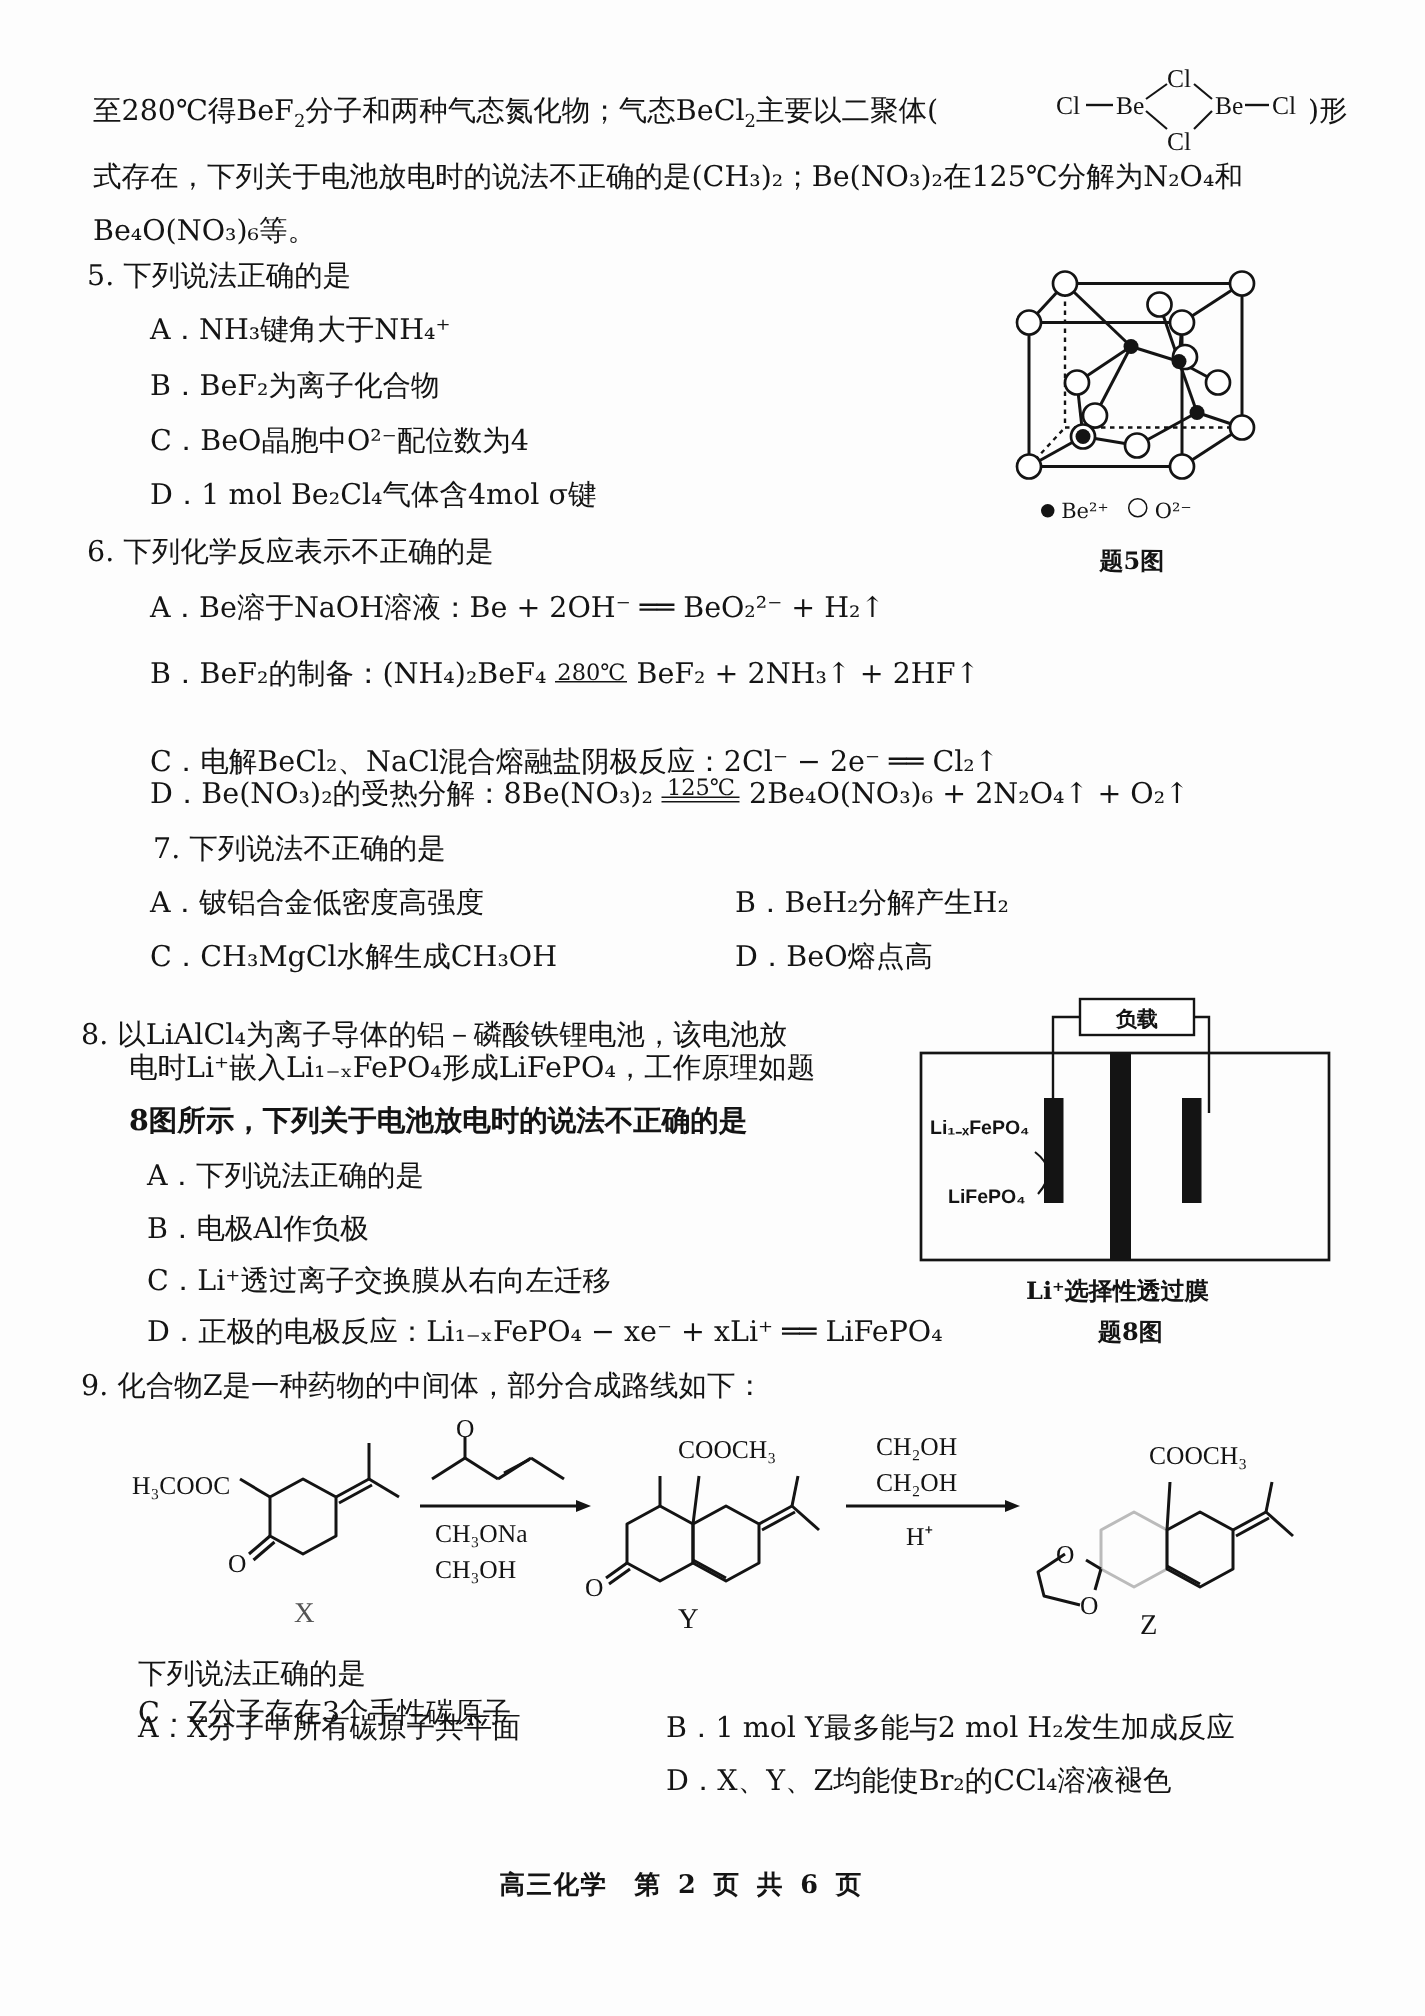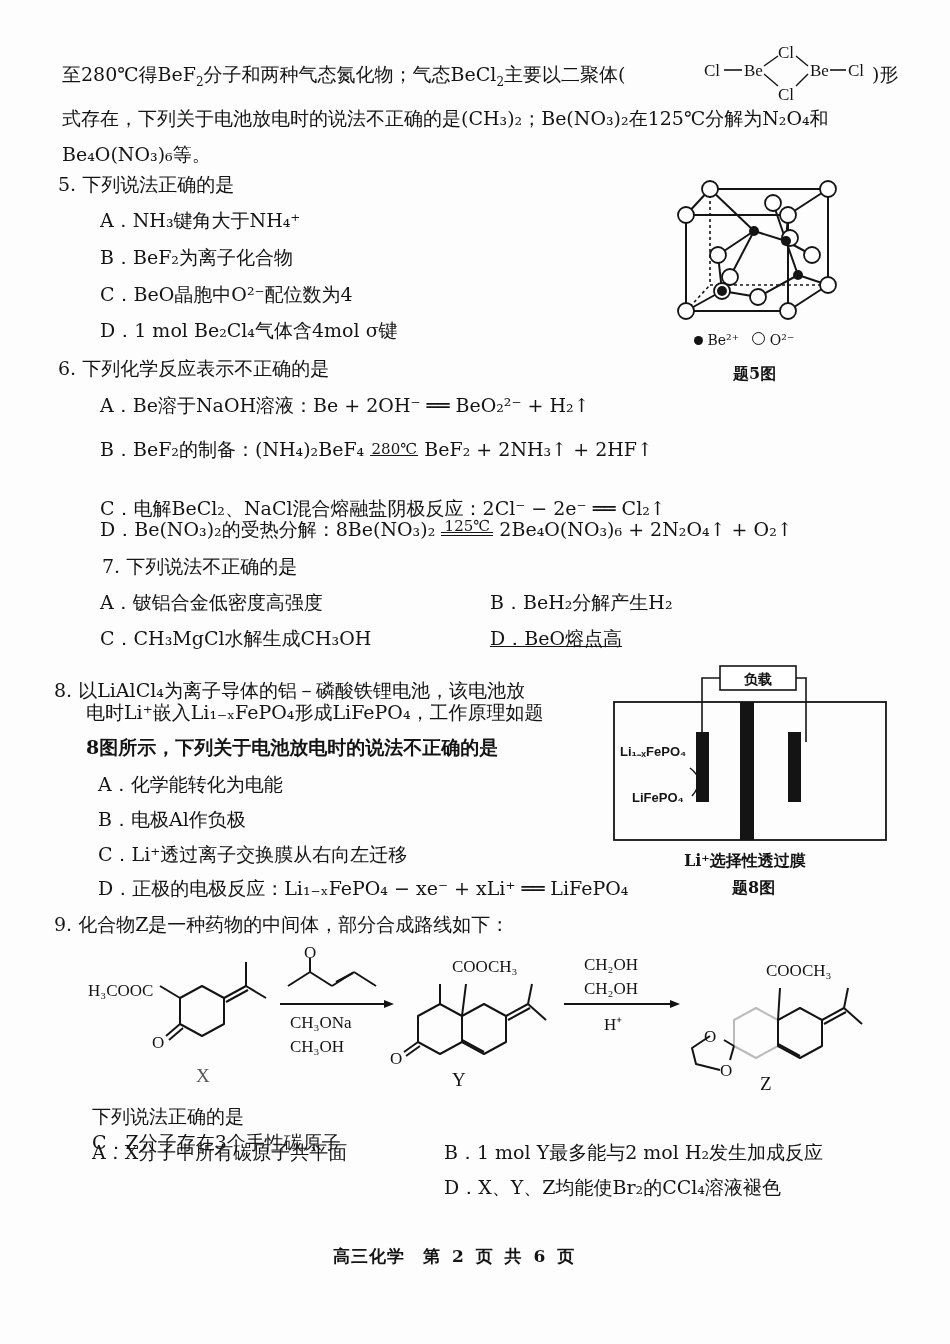--- a/index.html
+++ b/index.html
@@ -130,26 +130,26 @@
     <span class="small" style="position:absolute;left:0;right:0;top:-14px;">125℃</span>
     <span style="display:block;border-top:1.5px solid #141414;border-bottom:1.5px solid #141414;height:2px;margin-top:4px;"></span>
   </span>
   <span>2Be₄O(NO₃)₆ + 2N₂O₄↑ + O₂↑</span>
 </div>
 
 <div class="t" style="left:58px;top:554px;margin-left:44px;">7. 下列说法不正确的是</div>
 <div class="t" style="left:100px;top:590px;">A．铍铝合金低密度高强度</div>
 <div class="t" style="left:490px;top:590px;">B．BeH₂分解产生H₂</div>
 <div class="t" style="left:100px;top:626px;">C．CH₃MgCl水解生成CH₃OH</div>
-<div class="t" style="left:490px;top:626px;text-decoration:underline;">D．BeO熔点高</div>
+<div class="t" style="left:490px;top:626px;">D．BeO熔点高</div>
 
 <div class="t" style="left:54px;top:678px;">8. 以LiAlCl₄为离子导体的铝－磷酸铁锂电池，该电池放</div>
 <div class="t" style="left:86px;top:700px;">电时Li⁺嵌入Li₁₋ₓFePO₄形成LiFePO₄，工作原理如题</div>
 <div class="t" style="left:86px;top:735px;font-weight:bold;">8图所示，下列关于电池放电时的说法不正确的是</div>
-<div class="t" style="left:98px;top:772px;">A．化学能转化为电能</div>
+<div class="t" style="left:98px;top:772px;">A．下列说法正确的是</div>
 <div class="t" style="left:98px;top:807px;">B．电极Al作负极</div>
 <div class="t" style="left:98px;top:842px;">C．Li⁺透过离子交换膜从右向左迁移</div>
 <div class="t" style="left:98px;top:876px;">D．正极的电极反应：Li₁₋ₓFePO₄ − xe⁻ + xLi⁺ ══ LiFePO₄</div>
 
 <svg style="left:610px;top:664px;" width="280" height="180">
   <rect x="110" y="2" width="76" height="24" fill="#fff" stroke="#141414" stroke-width="1.6"></rect>
   <text x="148" y="20" text-anchor="middle" font-family="DejaVu Sans, sans-serif" font-size="14" font-weight="bold" fill="#141414">负载</text>
   <polyline points="110,14 92,14 92,78" fill="none" stroke="#141414" stroke-width="1.6"></polyline>
   <polyline points="186,14 196,14 196,78" fill="none" stroke="#141414" stroke-width="1.6"></polyline>
   <rect x="4" y="38" width="272" height="138" fill="none" stroke="#141414" stroke-width="1.8"></rect>

